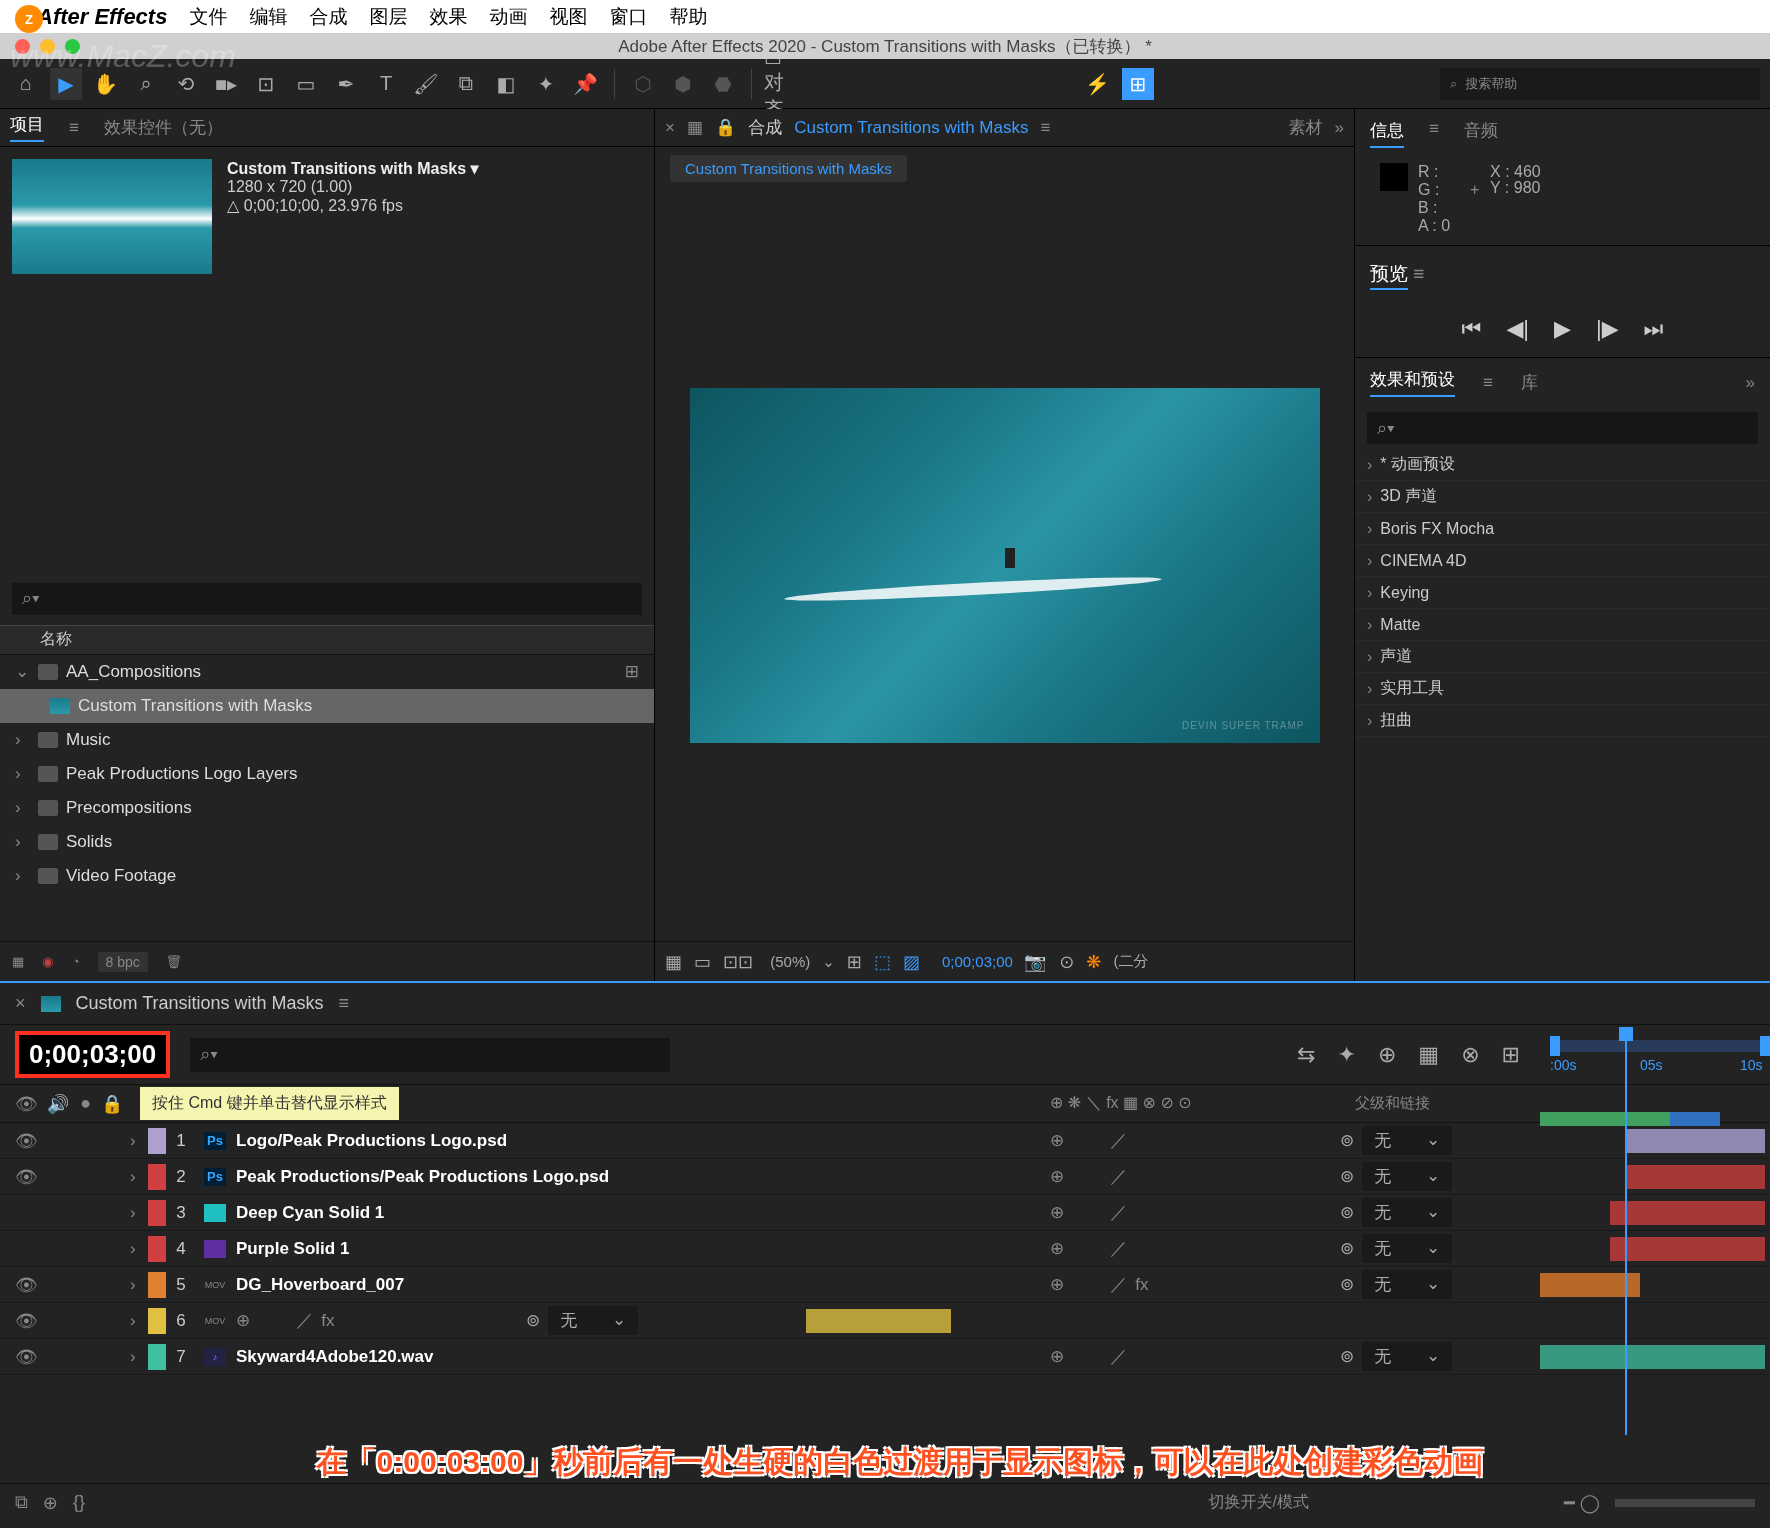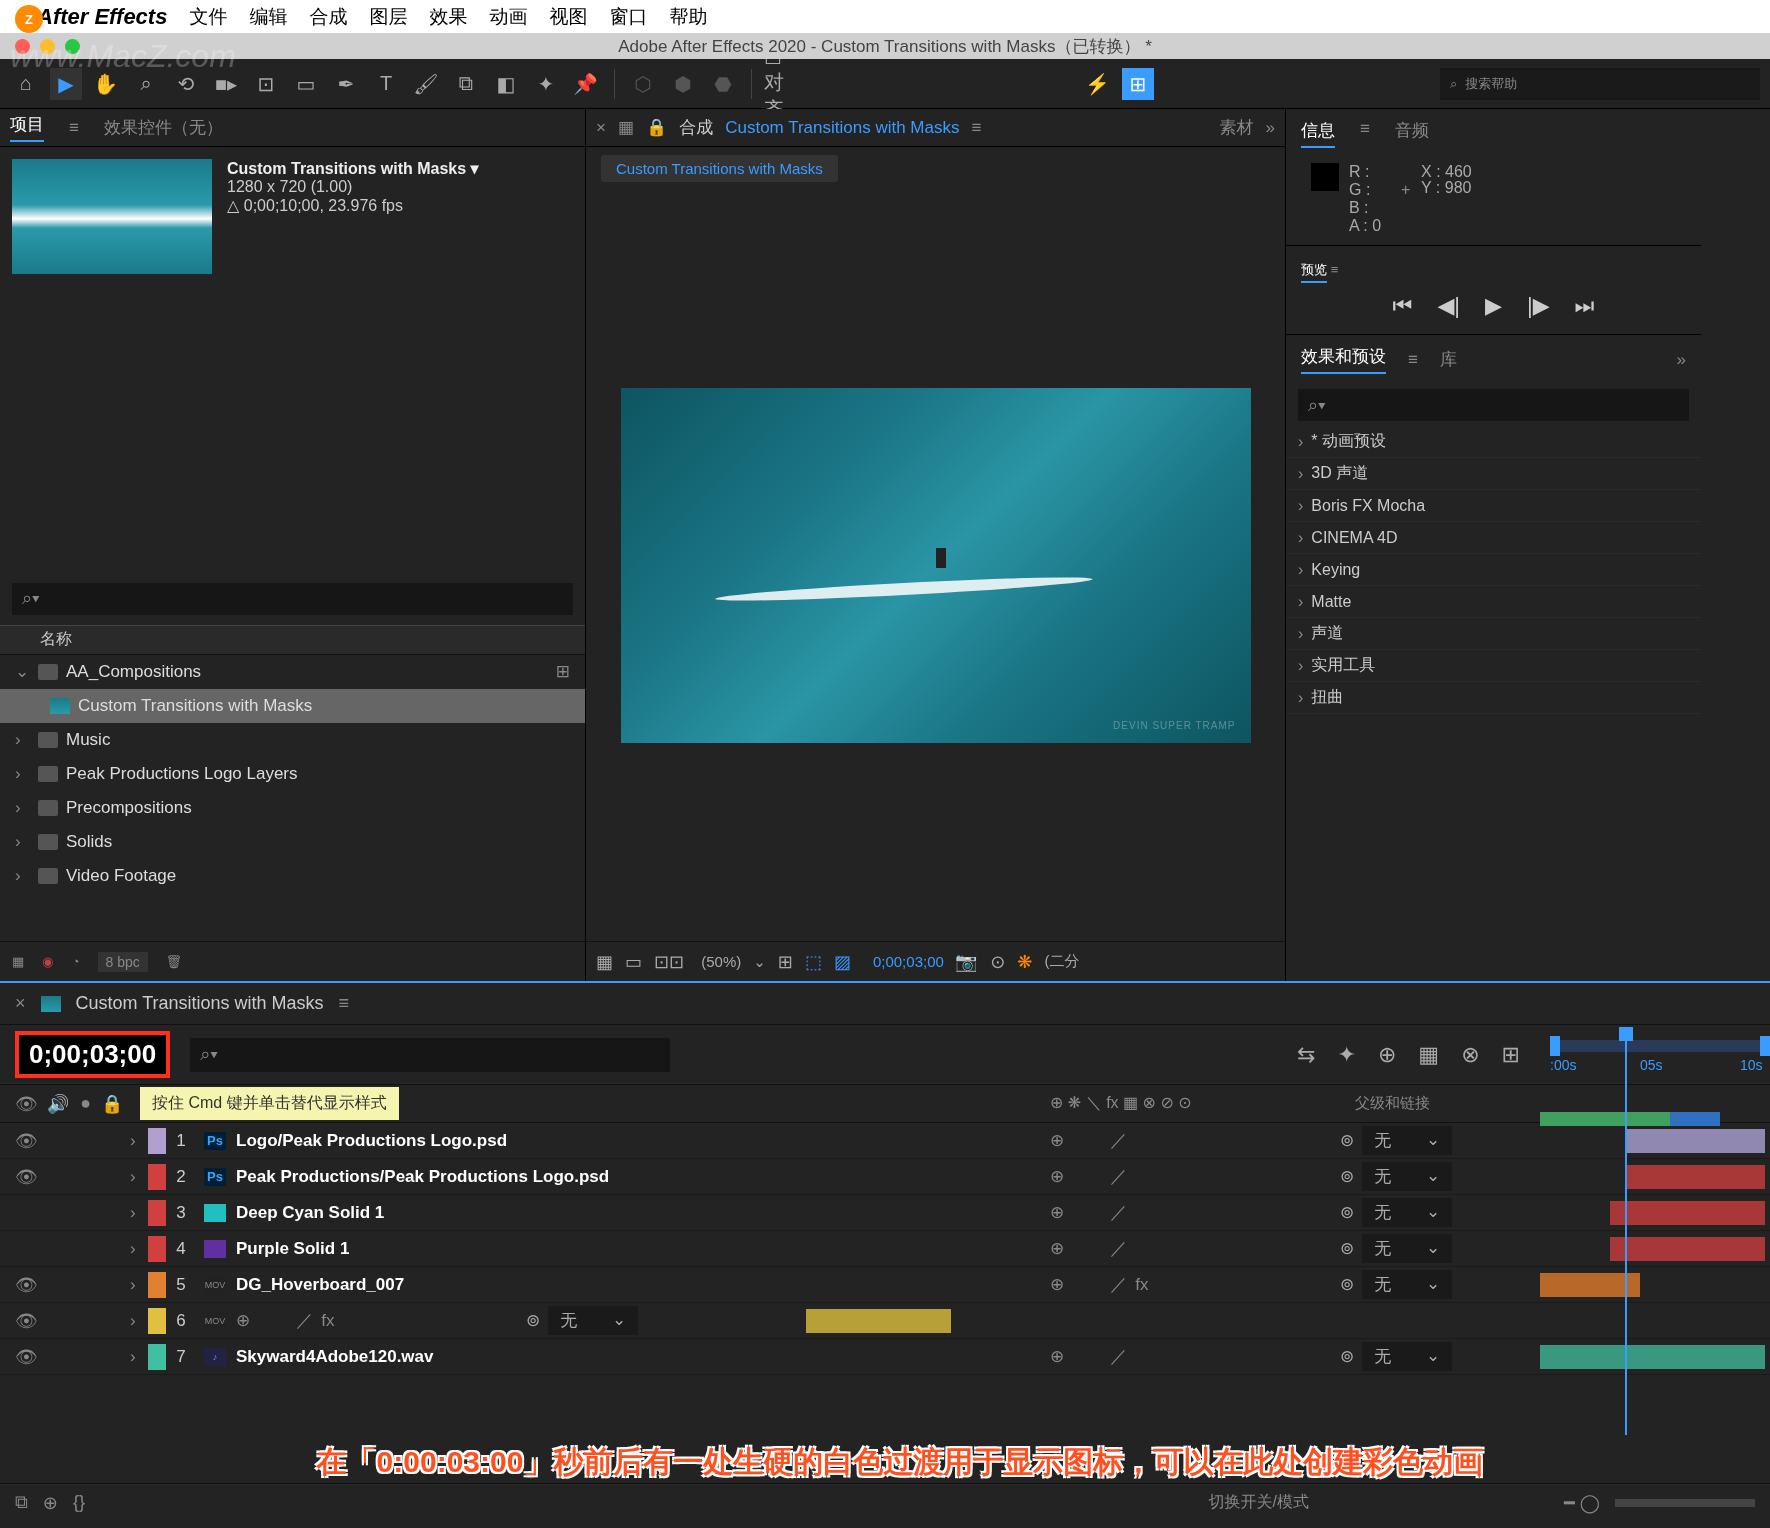--- a/index.html
+++ b/index.html
@@ -11,21 +11,21 @@
 .traffic{display:flex;gap:10px;margin-left:15px}
 .dot{width:15px;height:15px;border-radius:50%}
 .red{background:#ff5f57}.yel{background:#ffbd2e}.grn{background:#28c940}
 .titlebar-title{position:absolute;left:50%;transform:translateX(-50%)}
 .toolbar{height:50px;background:#232323;border-bottom:1px solid #000;display:flex;align-items:center;padding:0 10px;gap:8px}
 .toolbar .sep{width:1px;height:30px;background:#444;margin:0 4px}
 .tbtn{width:32px;height:32px;display:flex;align-items:center;justify-content:center;color:#aaa;font-size:20px}
 .tbtn.active{background:#333;color:#3a9cff}
 .search-help{flex:1;max-width:320px;margin-left:auto;background:#1a1a1a;height:32px;display:flex;align-items:center;padding:0 10px;gap:8px;color:#888}
 .main{display:flex;height:872px}
-.left-panel{width:586px;background:#232323;display:flex;flex-direction:column;border-right:1px solid #000}
+.left-panel{width:655px;background:#232323;display:flex;flex-direction:column;border-right:1px solid #000}
 .panel-tabs{height:38px;display:flex;align-items:center;border-bottom:1px solid #000;padding:0 10px;gap:25px;font-size:17px}
 .tab-active{color:#fff;border-bottom:2px solid #3a9cff;padding-bottom:4px}
 .tab-inactive{color:#888}
 .comp-info{display:flex;padding:12px;gap:15px}
 .thumb{width:200px;height:115px;background:linear-gradient(180deg,#1a7a8a 0%,#2a9aaa 40%,#fff 52%,#2a9aaa 60%,#1a7a8a 100%);position:relative}
 .comp-details{flex:1;color:#ccc;font-size:16px}
 .comp-name{font-weight:600;color:#eee}
 .search-box{margin:10px 12px;background:#161616;height:32px;display:flex;align-items:center;padding:0 10px;color:#888;font-size:18px}
 .list-header{height:30px;background:#2a2a2a;border-top:1px solid #444;border-bottom:1px solid #111;display:flex;align-items:center;padding-left:40px;font-size:16px}
 .project-list{flex:1;overflow:auto}
@@ -52,24 +52,24 @@
 .view-controls .time{color:#3a9cff;margin-left:10px}
 .view-controls .ic{font-size:18px}
 .view-controls .ic.blue{color:#3a9cff}
 .right-panel{width:415px;background:#232323;display:flex;flex-direction:column}
 .info-panel{border-bottom:1px solid #000;padding:10px 15px}
 .info-tabs{display:flex;gap:25px;margin-bottom:15px;font-size:17px}
 .info-grid{display:flex;gap:40px;font-size:16px;color:#aaa;padding-left:10px}
 .swatch{width:28px;height:28px;background:#000;margin-right:10px}
 .info-col{display:flex;align-items:flex-start}
 .preview-panel{padding:15px;border-bottom:1px solid #000}
-.preview-tabs{font-size:13px;margin-bottom:14px}
+.preview-tabs{font-size:19px;margin-bottom:29px}
 .play-controls{display:flex;justify-content:center;gap:25px;font-size:22px;color:#ccc}
 .effects-panel{flex:1;display:flex;flex-direction:column}
-.effects-tabs{display:flex;gap:22px;padding:10px 15px;font-size:17px;align-items:center}
+.effects-tabs{display:flex;gap:28px;padding:10px 15px;font-size:17px;align-items:center}
 .effects-search{margin:5px 12px;background:#161616;height:32px;display:flex;align-items:center;padding:0 10px;color:#888;font-size:18px}
 .effects-list{flex:1;overflow:auto}
 .erow{height:32px;display:flex;align-items:center;padding-left:12px;gap:8px;font-size:16px;color:#ccc;border-bottom:1px solid #2a2a2a}
 .erow .arrow{color:#888}
 .timeline{height:540px;background:#232323;border-top:2px solid #3a9cff;display:flex;flex-direction:column}
 .tl-header{height:42px;display:flex;align-items:center;padding:0 15px;gap:15px;font-size:18px;border-bottom:1px solid #111}
 .tl-close{color:#888}
 .tl-comp-icon{width:20px;height:16px;background:linear-gradient(#1a7a8a,#2a9aaa)}
 .tl-controls{height:60px;display:flex;align-items:center;border-bottom:1px solid #111}
 .timecode{background:#000;border:4px solid #ff3020;padding:4px 10px;font-size:26px;font-weight:700;color:#fff;margin-left:15px}

